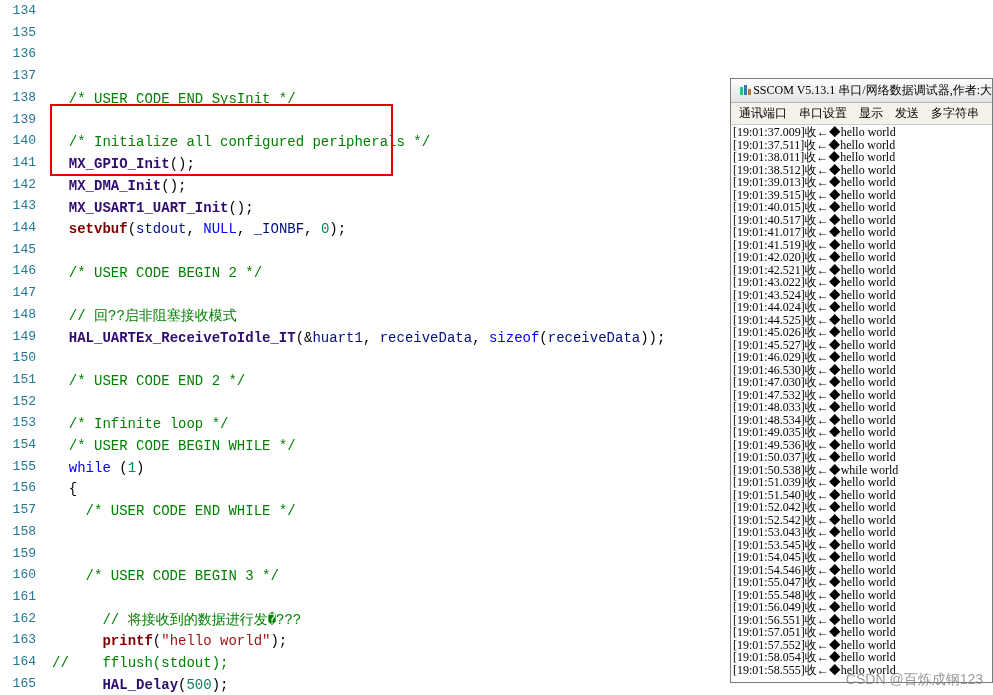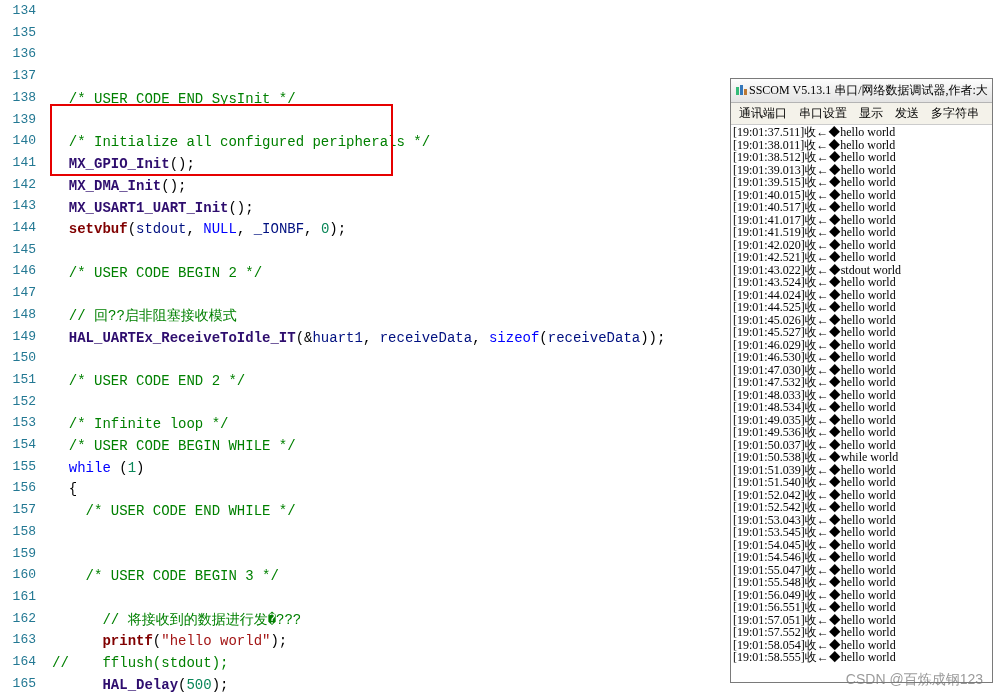--- a/index.html
+++ b/index.html
@@ -78,20 +78,21 @@
   .sscom-titlebar {
     height: 24px;
     background: linear-gradient(#fdfdfd, #e3e3e3);
     border-bottom: 1px solid #b4b4b4;
     display: flex;
     align-items: center;
     padding-left: 4px;
     font-size: 12px;
     color: #000;
     gap: 0;
+    justify-content: flex-end;
   }
   .sscom-icon {
     width: 14px;
     height: 14px;
     display: inline-flex;
   }
   .sscom-menu {
     height: 22px;
     display: flex;
     align-items: center;
@@ -183,32 +184,33 @@
     <span>SSCOM V5.13.1 串口/网络数据调试器,作者:大</span>
   </div>
   <div class="sscom-menu" id="sscom-menu">
       <span>通讯端口</span>
       <span>串口设置</span>
       <span>显示</span>
       <span>发送</span>
       <span>多字符串</span>
     </div>
   <div class="sscom-log" id="sscom-log">
+      <div class="sscom-log-line">[19:01:37.009]收←◆hello world</div>
       <div class="sscom-log-line">[19:01:37.511]收←◆hello world</div>
       <div class="sscom-log-line">[19:01:38.011]收←◆hello world</div>
       <div class="sscom-log-line">[19:01:38.512]收←◆hello world</div>
       <div class="sscom-log-line">[19:01:39.013]收←◆hello world</div>
       <div class="sscom-log-line">[19:01:39.515]收←◆hello world</div>
       <div class="sscom-log-line">[19:01:40.015]收←◆hello world</div>
       <div class="sscom-log-line">[19:01:40.517]收←◆hello world</div>
       <div class="sscom-log-line">[19:01:41.017]收←◆hello world</div>
       <div class="sscom-log-line">[19:01:41.519]收←◆hello world</div>
       <div class="sscom-log-line">[19:01:42.020]收←◆hello world</div>
       <div class="sscom-log-line">[19:01:42.521]收←◆hello world</div>
-      <div class="sscom-log-line">[19:01:43.022]收←◆stdout world</div>
+      <div class="sscom-log-line">[19:01:43.022]收←◆hello world</div>
       <div class="sscom-log-line">[19:01:43.524]收←◆hello world</div>
       <div class="sscom-log-line">[19:01:44.024]收←◆hello world</div>
       <div class="sscom-log-line">[19:01:44.525]收←◆hello world</div>
       <div class="sscom-log-line">[19:01:45.026]收←◆hello world</div>
       <div class="sscom-log-line">[19:01:45.527]收←◆hello world</div>
       <div class="sscom-log-line">[19:01:46.029]收←◆hello world</div>
       <div class="sscom-log-line">[19:01:46.530]收←◆hello world</div>
       <div class="sscom-log-line">[19:01:47.030]收←◆hello world</div>
       <div class="sscom-log-line">[19:01:47.532]收←◆hello world</div>
       <div class="sscom-log-line">[19:01:48.033]收←◆hello world</div>

